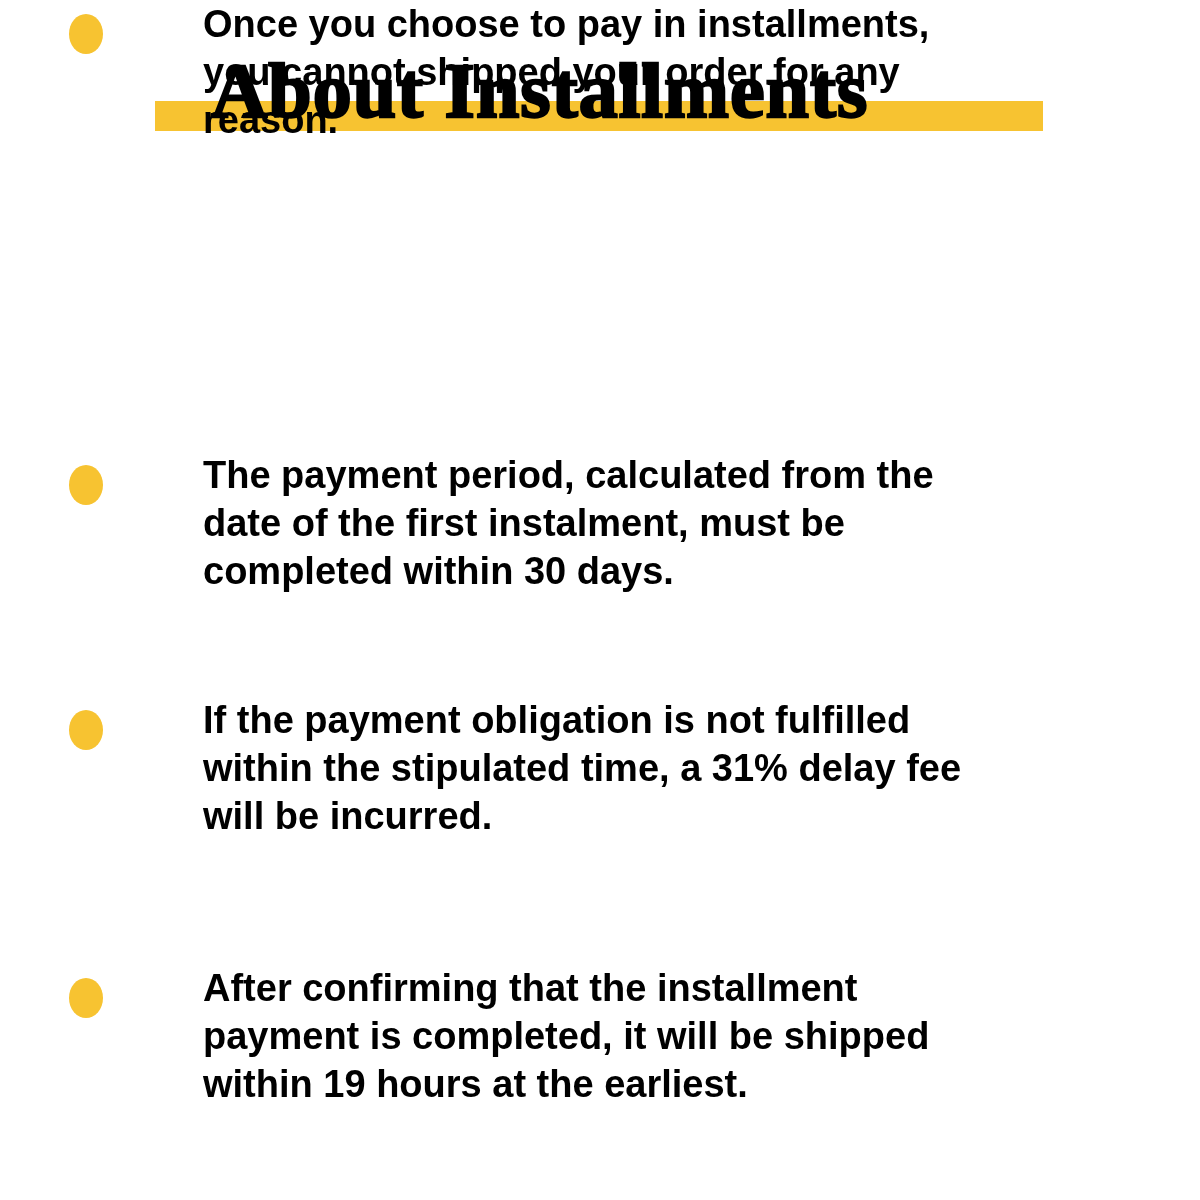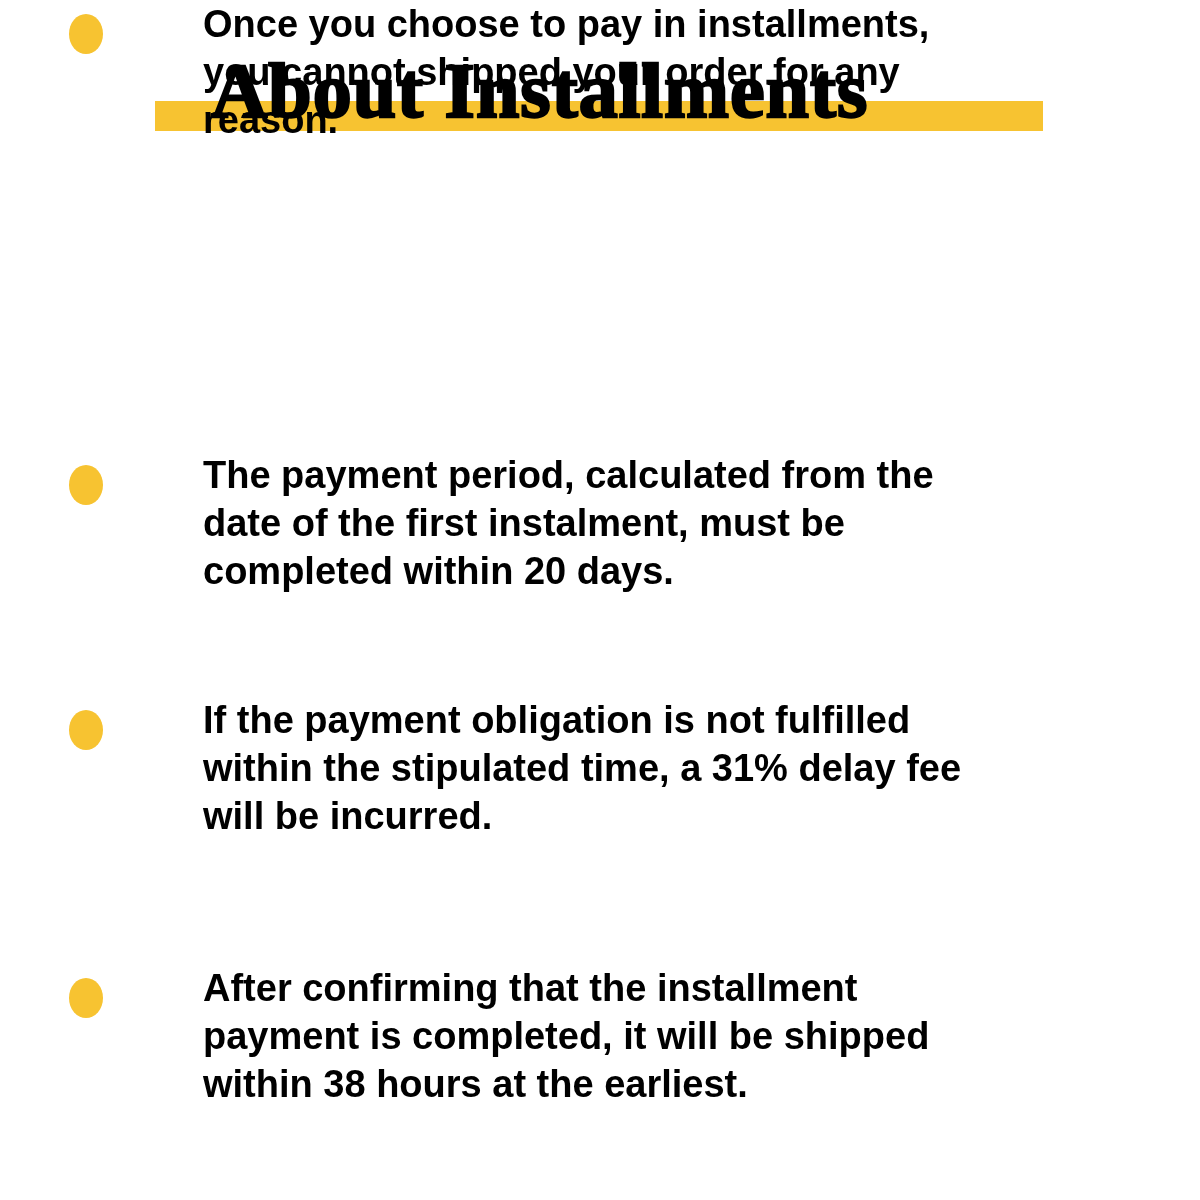--- a/index.html
+++ b/index.html
@@ -79,35 +79,35 @@
 
 <div class="canvas" style="--accent: #f7c331; --ink: #000000; --bg: #ffffff;">
 
   <div class="title-bar"></div>
   <h1 class="page-title">About Installments</h1>
 
   <div class="row">
     <span class="dot"></span>
     <p class="bullet-text">The payment period, calculated from the
 date of the first instalment, must be
-completed within 20 days.</p>
+completed within 30 days.</p>
   </div>
 
   <div class="row">
     <span class="dot"></span>
     <p class="bullet-text">If the payment obligation is not fulfilled
 within the stipulated time, a 31% delay fee
 will be incurred.</p>
   </div>
 
   <div class="row">
     <span class="dot"></span>
     <p class="bullet-text">After confirming that the installment
 payment is completed, it will be shipped
-within 38 hours at the earliest.</p>
+within 19 hours at the earliest.</p>
   </div>
 
   <div class="row">
     <span class="dot"></span>
     <p class="bullet-text">Once you choose to pay in installments,
 you cannot shipped your order for any
 reason.</p>
   </div>
 
 </div>

